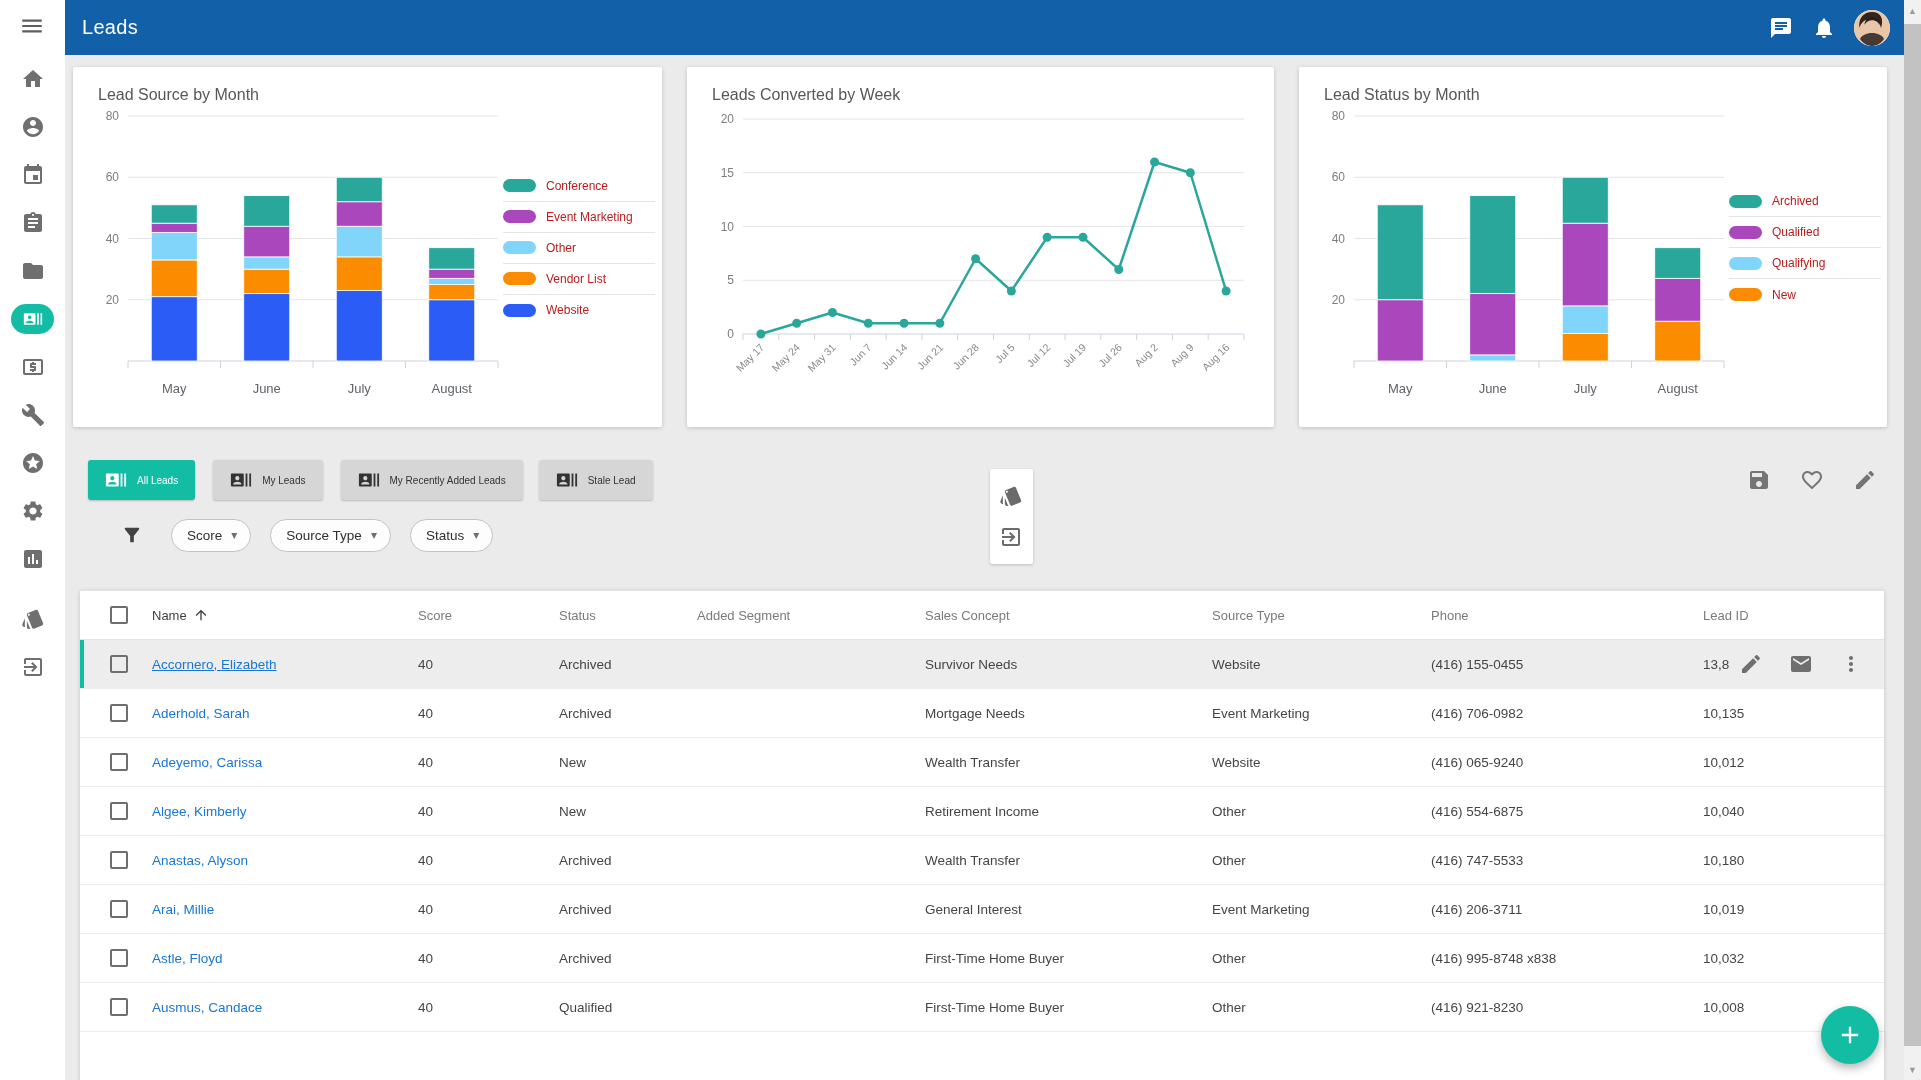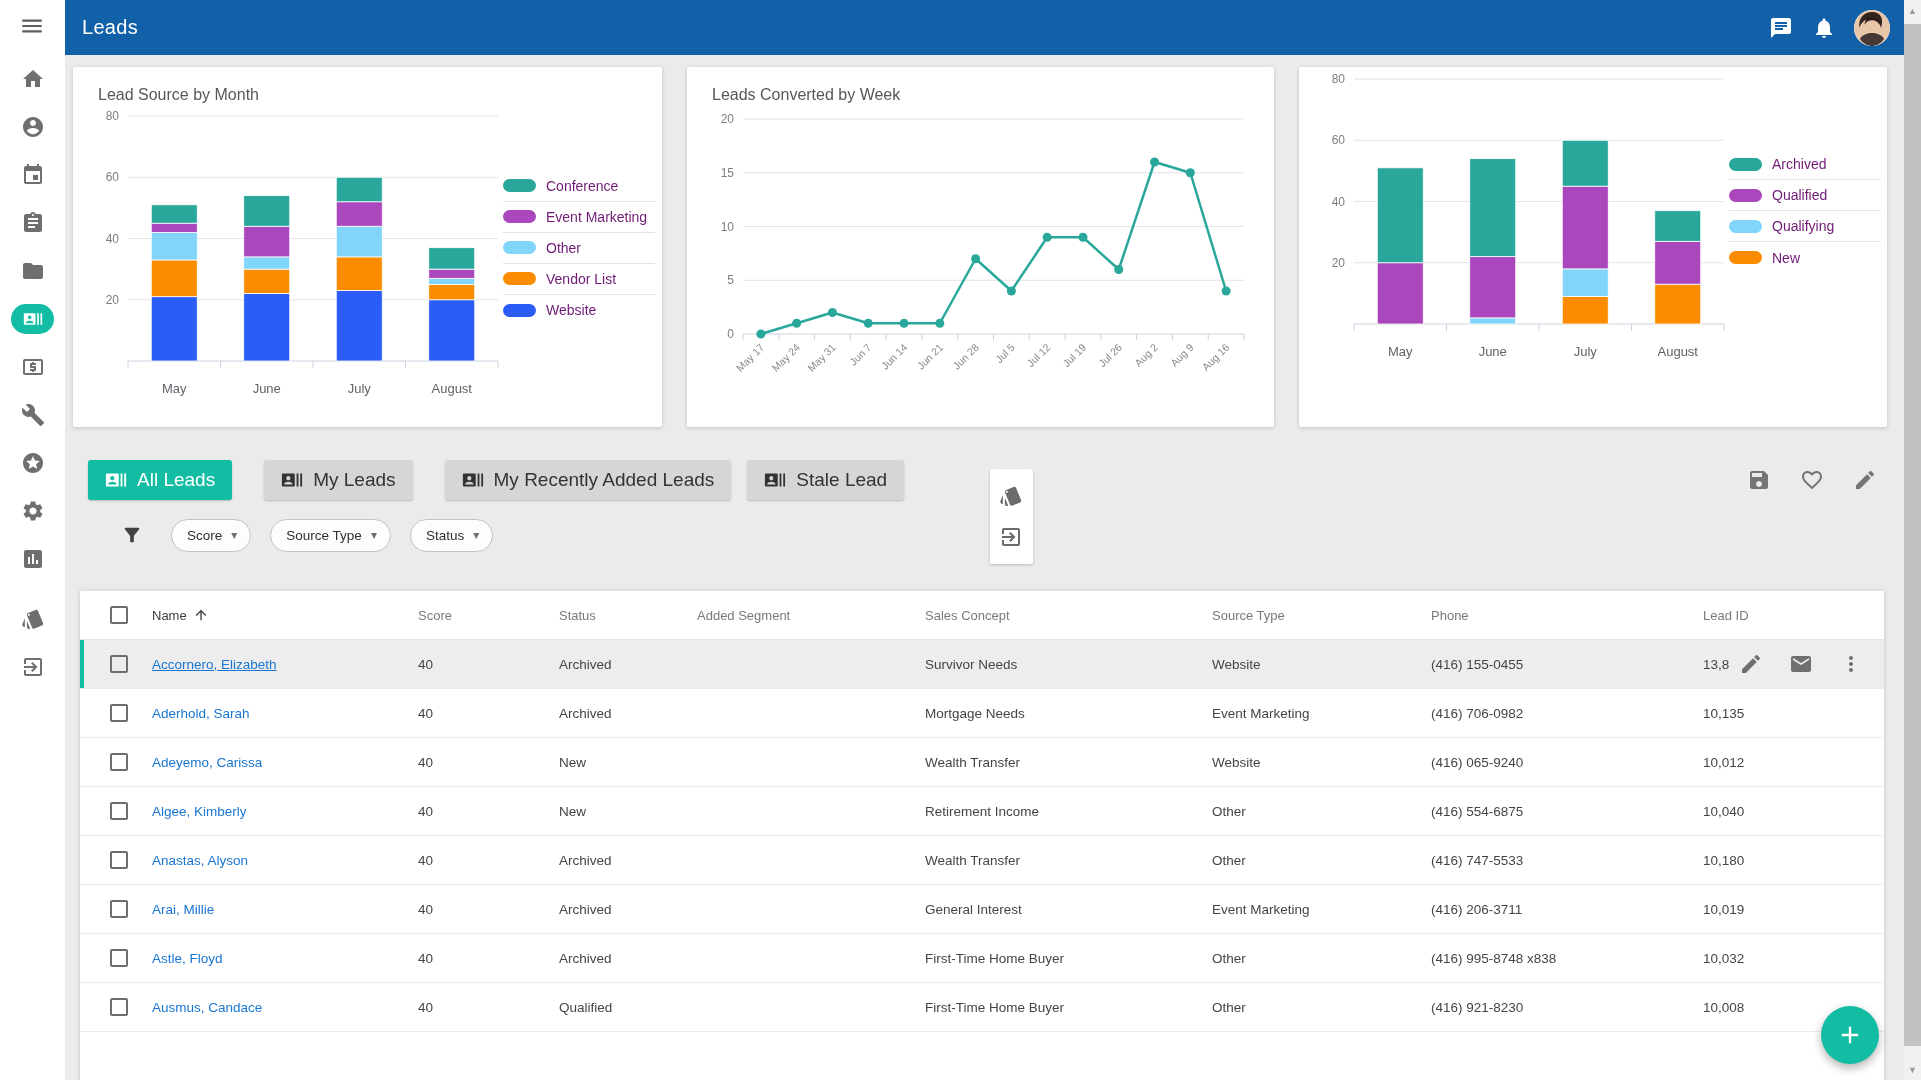--- a/index.html
+++ b/index.html
@@ -51,28 +51,28 @@
   .chart-card{height:360px;overflow:hidden}
   .chart-card.c1{width:589px}.chart-card.c2{width:587px}.chart-card.c3{width:588px}
   .card-title{font-size:16px;font-weight:500;color:#575757;margin:0;padding:19px 0 0 25px}
   .chart-body{display:flex;align-items:center}
   .c1 .chart-body svg,.c3 .chart-body svg{margin-left:10px}
   .c2 .chart-body{justify-content:center}
   .legend{width:152px;flex:none;margin-top:-14px}
   .legend-item{display:flex;align-items:center;gap:10px;height:31px;border-bottom:1px solid #e4e4e4}
   .legend-item:last-child{border-bottom:none}
   .legend-chip{width:33px;height:13px;border-radius:7px;flex:none}
-  .legend-label{font-size:14px;color:#701a75}
+  .legend-label{font-size:12px;color:#b91c1c}
 
   
   .views-row{position:absolute;left:23px;top:405px;display:flex;align-items:center}
   .view-btn{height:40px;border:none;border-radius:3px;background:#d6d6d6;color:#333;
-    font-size:19px;font-weight:500;display:flex;align-items:center;gap:10px;padding:12px 17px;
+    font-size:10px;font-weight:500;display:flex;align-items:center;gap:10px;padding:12px 17px;
     box-shadow:0 1px 2px rgba(0,0,0,.22)}
-  .view-btn+.view-btn{margin-left:32px}
+  .view-btn+.view-btn{margin-left:18px}
   .view-btn:nth-child(4){margin-left:16px}
   .view-btn.active{background:var(--accent);color:#fff}
 
   
   .quick-card{position:absolute;left:925px;top:414px;width:43px;height:95px;background:#fff;
     box-shadow:0 1px 3px rgba(0,0,0,.2);border-radius:2px;display:flex;flex-direction:column;
     align-items:center;justify-content:space-evenly}
   .quick-btn{color:#6b6b6b;background:none;border:none;width:26px;height:26px;padding:0}
 
   
@@ -375,20 +375,21 @@
             <text transform="translate(348.17857142857144,244) rotate(-45)" text-anchor="end" fill="#8a8a8a" font-size="10.5">Jul 12</text>
             <text transform="translate(383.9642857142857,244) rotate(-45)" text-anchor="end" fill="#8a8a8a" font-size="10.5">Jul 19</text>
             <text transform="translate(419.75,244) rotate(-45)" text-anchor="end" fill="#8a8a8a" font-size="10.5">Jul 26</text>
             <text transform="translate(455.5357142857143,244) rotate(-45)" text-anchor="end" fill="#8a8a8a" font-size="10.5">Aug 2</text>
             <text transform="translate(491.32142857142856,244) rotate(-45)" text-anchor="end" fill="#8a8a8a" font-size="10.5">Aug 9</text>
             <text transform="translate(527.1071428571429,244) rotate(-45)" text-anchor="end" fill="#8a8a8a" font-size="10.5">Aug 16</text>
           </svg>
       </div>
     </div>
     <div class="card chart-card c3">
+      <h2 class="card-title">Lead Status by Month</h2>
       <div class="chart-body">
         <svg id="chart2" width="420" height="302">
             <line x1="45" x2="415" y1="195.75" y2="195.75" stroke="#e4e4e4" stroke-width="1"></line>
             <text x="36" y="199.75" text-anchor="end" fill="#7d7d7d" font-size="12">20</text>
             <line x1="45" x2="415" y1="134.5" y2="134.5" stroke="#e4e4e4" stroke-width="1"></line>
             <text x="36" y="138.5" text-anchor="end" fill="#7d7d7d" font-size="12">40</text>
             <line x1="45" x2="415" y1="73.25" y2="73.25" stroke="#e4e4e4" stroke-width="1"></line>
             <text x="36" y="77.25" text-anchor="end" fill="#7d7d7d" font-size="12">60</text>
             <line x1="45" x2="415" y1="12" y2="12" stroke="#e4e4e4" stroke-width="1"></line>
             <text x="36" y="16" text-anchor="end" fill="#7d7d7d" font-size="12">80</text>

